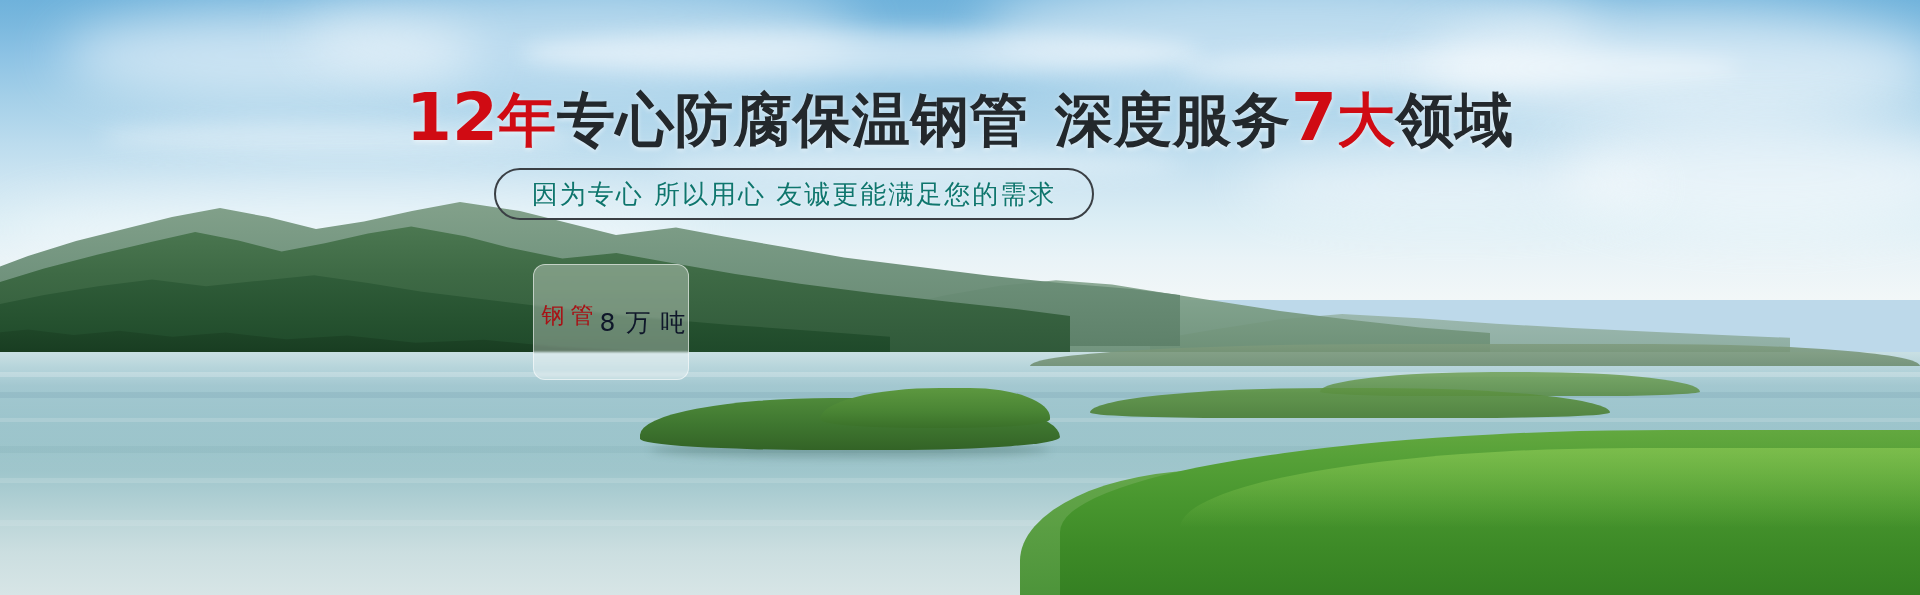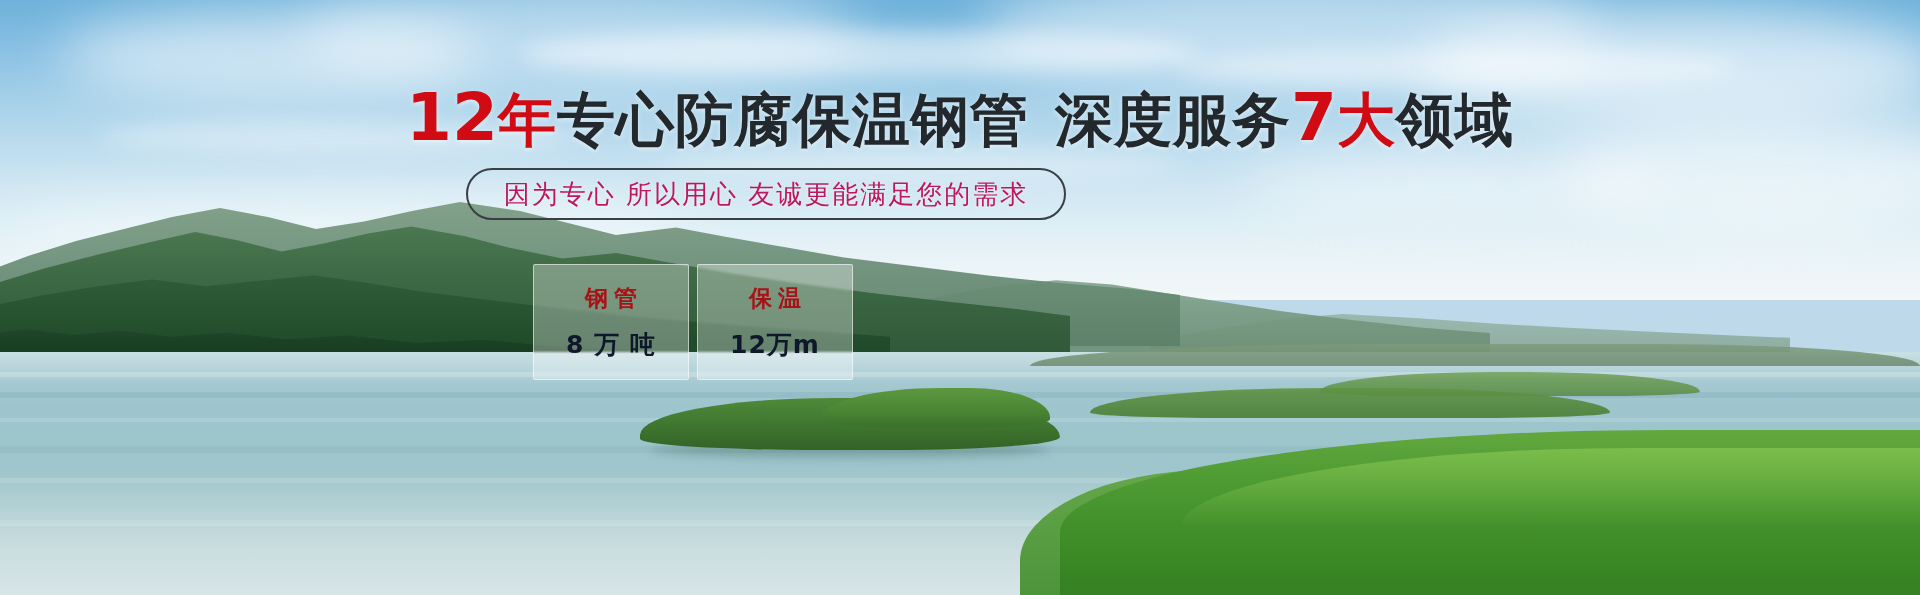--- a/index.html
+++ b/index.html
@@ -145,42 +145,41 @@
     letter-spacing:1px;
     text-shadow:0 2px 5px rgba(255,255,255,.55);
   }
   .hl-red{color:#d00b13;}
   .hl-dark{color:#23282c;}
   .hl-num{font-size:66px;letter-spacing:0;}
   .hl-gap{display:inline-block;width:26px;}
 
   
   .pill{
-    position:absolute;left:466px;top:168px;width:596px;height:48px;
+    position:absolute;left:494px;top:168px;width:596px;height:48px;
     border:2px solid #3a3f44;border-radius:26px;
     display:flex;align-items:center;justify-content:center;
-    color:#be185d;font-size:26px;letter-spacing:2px;
+    color:#0f766e;font-size:26px;letter-spacing:2px;
     font-family:"DejaVu Sans","Liberation Sans",sans-serif;
     text-shadow:0 1px 3px rgba(255,255,255,.6);
   }
 
   
   .cards{
     position:absolute;left:533px;top:264px;
     display:flex;gap:8px;
   }
   .card{
     width:154px;height:114px;
     background:rgba(255,255,255,.32);
     border:1px solid rgba(255,255,255,.55);
-    border-radius:2px;
-    display:flex;flex-direction:column;
+    border-radius:12px;
+    display:flex;flex-direction:row;
     align-items:center;justify-content:center;
     backdrop-filter:blur(1px);
-    font-weight:bold;
   }
   .card-title{
     color:#a81216;font-size:23px;letter-spacing:6px;
     font-family:"DejaVu Sans","Liberation Sans",sans-serif;
     margin-bottom:14px;text-indent:6px;
   }
   .card-value{
     color:#0f172a;font-size:25px;letter-spacing:1px;
     font-family:"DejaVu Sans","Liberation Sans",sans-serif;
   }
@@ -243,22 +242,16 @@
   <div class="cards">
 
     <div class="card">
       <div class="card-title">钢管</div>
       <div class="card-value">
         <span>8 万 吨</span>
       </div>
     </div>
 
 
-    <div class="card">
-      <div class="card-title">保温</div>
-      <div class="card-value">
-        <span>12万m</span>
-      </div>
-    </div>
 
   </div>
 
 </div>
 
 </body></html>

